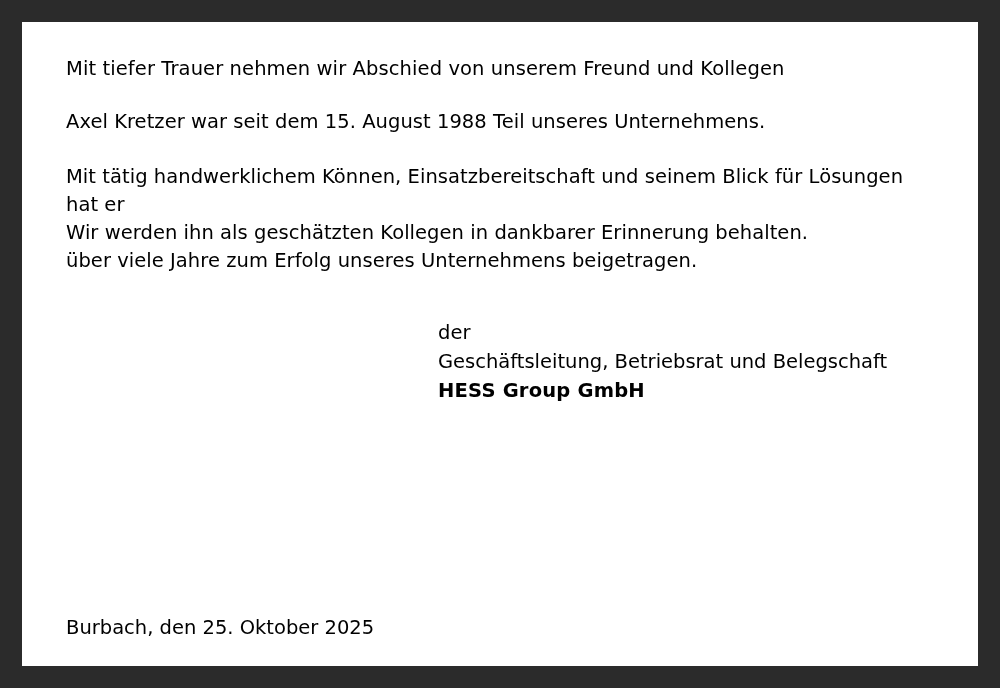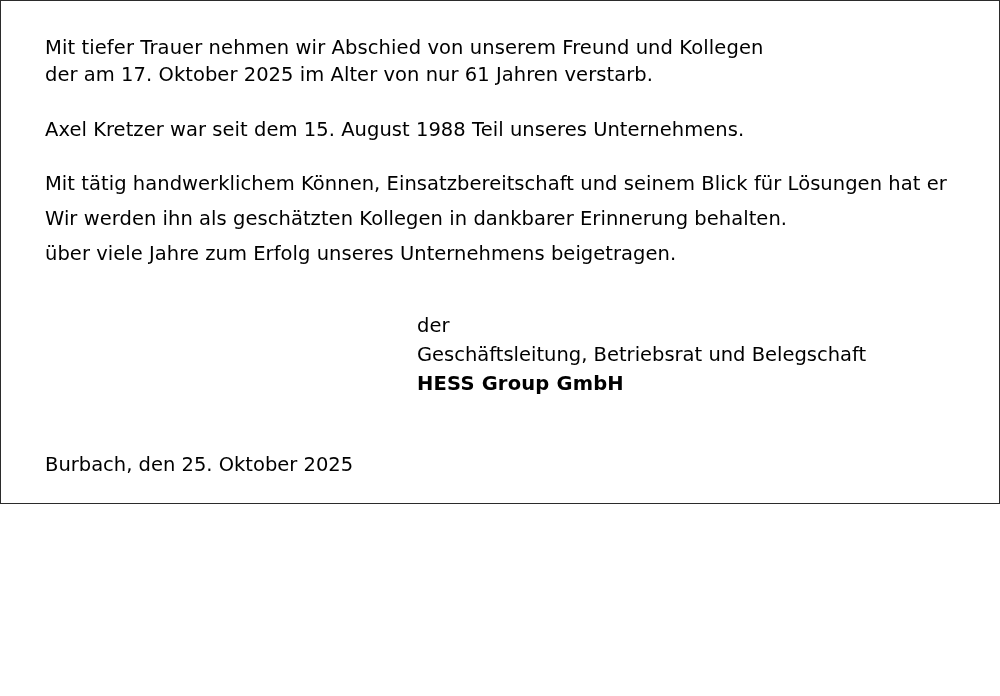--- a/index.html
+++ b/index.html
@@ -10,23 +10,23 @@
   body {
     width: 1000px;
     height: 696px;
     font-family: "DejaVu Sans", "Liberation Sans", sans-serif;
     color: #000000;
     overflow: hidden;
   }
   .obituary {
     box-sizing: border-box;
     width: 1000px;
-    height: 504px;
+    height: 688px;
     background: #2b2b2b;
-    padding: 1px;
+    padding: 22px;
   }
   .inner {
     box-sizing: border-box;
     width: 100%;
     height: 100%;
     background: #ffffff;
     padding: 28px 44px 20px 44px;
     position: relative;
   }
   .lead {
@@ -45,21 +45,21 @@
   .para {
     font-size: 19.5px;
     line-height: 1.45;
     letter-spacing: 0.05px;
     margin: 0;
   }
   .block {
     margin-top: 26px;
   }
   .block-tight {
-    margin-top: 7px;
+    margin-top: 0;
   }
   .signature {
     margin-top: 42px;
     margin-left: 372px;
     font-size: 19.5px;
     line-height: 1.5;
   }
   .signature .company {
     font-weight: bold;
     letter-spacing: 0.2px;
@@ -76,21 +76,20 @@
 </style>
 </head>
 <body>
 
 <div class="obituary">
   <div class="inner">
 
     <p class="lead">Mit tiefer Trauer nehmen wir Abschied von unserem Freund und Kollegen</p>
 
 
-    <p class="para">der am 17. Oktober 2025 im Alter von nur 61 Jahren verstarb.</p>
 
     <div class="block">
       <p class="para block-tight">Axel Kretzer war seit dem 15. August 1988 Teil unseres Unternehmens.</p>
     </div>
 
     <div class="block">
       <p class="para block-tight">Mit tätig handwerklichem Können, Einsatzbereitschaft und seinem Blick für Lösungen hat er</p>
       <p class="para block-tight">Wir werden ihn als geschätzten Kollegen in dankbarer Erinnerung behalten.</p>
       <p class="para block-tight">über viele Jahre zum Erfolg unseres Unternehmens beigetragen.</p>
     </div>

